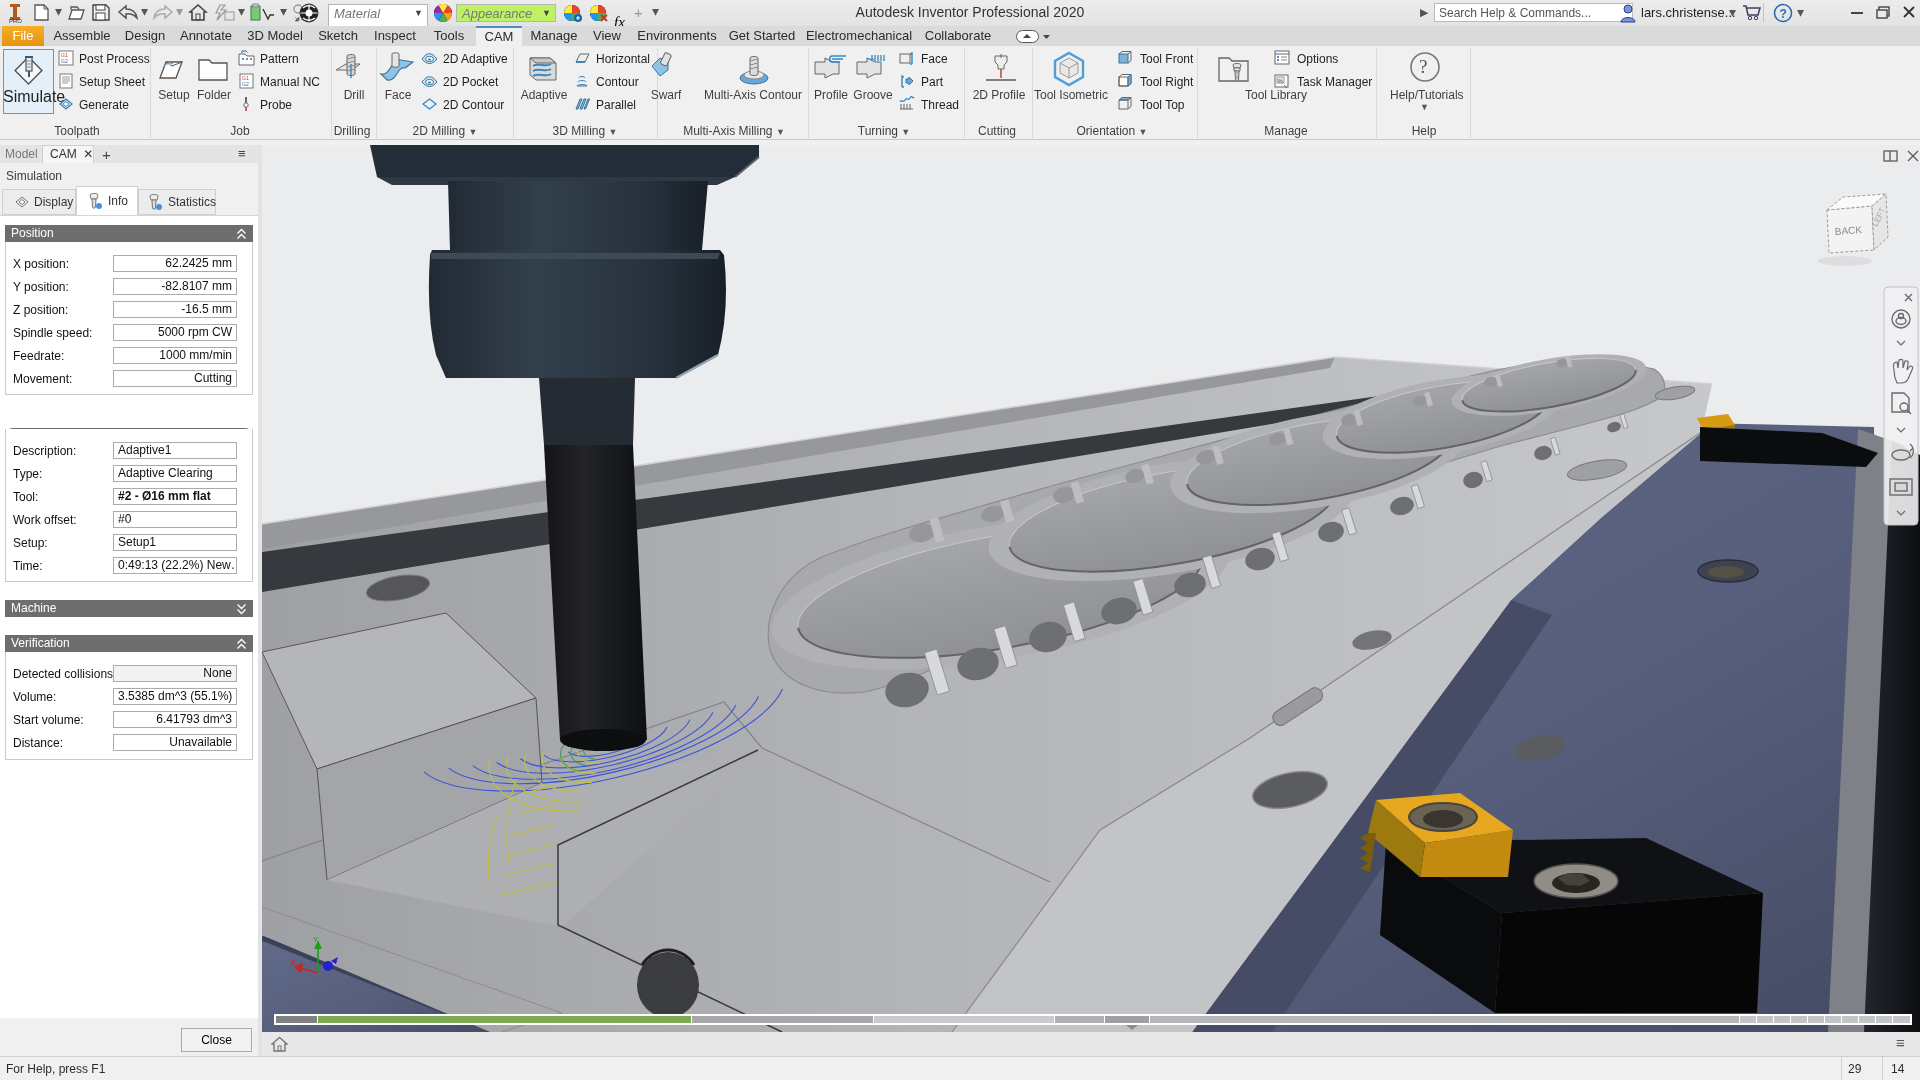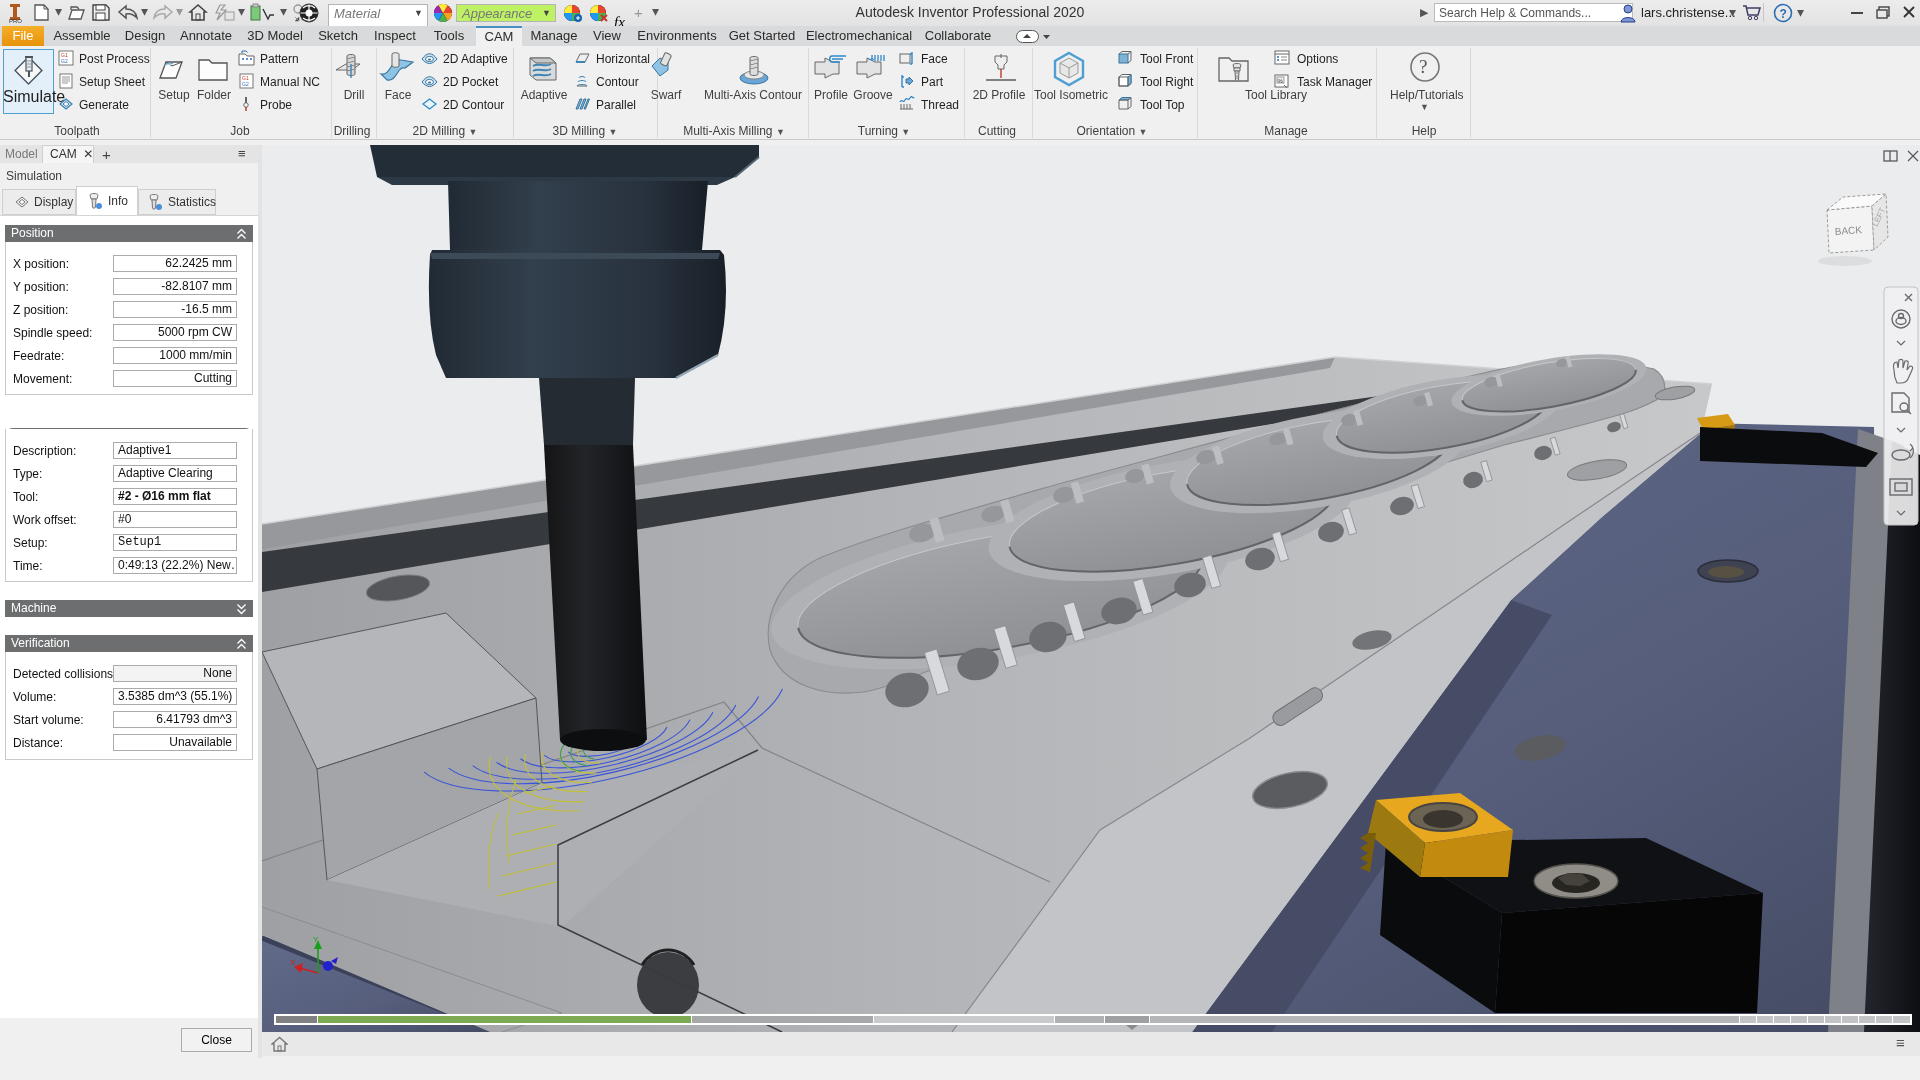--- a/index.html
+++ b/index.html
@@ -449,21 +449,21 @@
   <div class="secbox" style="top:284px;height:153px;"></div>
   <div class="fld" style="left:13px;top:299px;">Description:</div>     
       <div class="fbox" style="top:297px;">Adaptive1</div>
   <div class="fld" style="left:13px;top:322px;">Type:</div>            
       <div class="fbox" style="top:320px;">Adaptive Clearing</div>
   <div class="fld" style="left:13px;top:345px;">Tool:</div>            
       <div class="fbox" style="top:343px;font-weight:bold;">#2 - Ø16 mm flat</div>
   <div class="fld" style="left:13px;top:368px;">Work offset:</div>     
       <div class="fbox" style="top:366px;">#0</div>
   <div class="fld" style="left:13px;top:391px;">Setup:</div>           
-      <div class="fbox" style="top:389px;font-family:Liberation Mono, monospace;">Setup1</div>
+      <div class="fbox" style="top:389px;">Setup1</div>
   <div class="fld" style="left:13px;top:414px;">Time:</div>            
       <div class="fbox" style="top:412px;">0:49:13 (22.2%) New…</div>
 
   <div class="sechead" style="top:455px;">Machine<span class="chev"><svg width="11" height="12" style="margin-top:2px;">
             <path d="M1.5 1.5l4 4 4-4M1.5 6.5l4 4 4-4" stroke="#fff" stroke-width="1.3" fill="none"></path>
           </svg></span></div>
 
   <div class="sechead" style="top:490px;">Verification<span class="chev"><svg width="11" height="12" style="margin-top:2px;">
             <path d="M1.5 5.5l4-4 4 4M1.5 10.5l4-4 4 4" stroke="#fff" stroke-width="1.3" fill="none"></path>
           </svg></span></div>
@@ -799,13 +799,20 @@
 </svg>
 </div>
 
 <div id="homebar">
 <svg style="position:absolute;left:9px;top:4px;" width="17" height="17">
         <path d="M8.5 1.5L1 8h2v7h11V8h2z" fill="none" stroke="#777" stroke-width="1.4"></path>
         <rect x="7" y="10" width="3" height="5" fill="none" stroke="#777"></rect>
       </svg>
 <div style="position:absolute;left:1634px;top:2px;font-size:15px;color:#555;">≡</div>
 </div>
+<div id="statusbar">
+  <div style="position:absolute;left:6px;top:5px;">For Help, press F1</div>
+  <div style="position:absolute;left:1841px;top:0px;width:1px;height:24px;background:#d0d0d0;"></div>
+  <div style="position:absolute;left:1848px;top:5px;">29</div>
+  <div style="position:absolute;left:1882px;top:0px;width:1px;height:24px;background:#d0d0d0;"></div>
+  <div style="position:absolute;left:1891px;top:5px;">14</div>
+</div>
 
 </div>
 </body></html>

